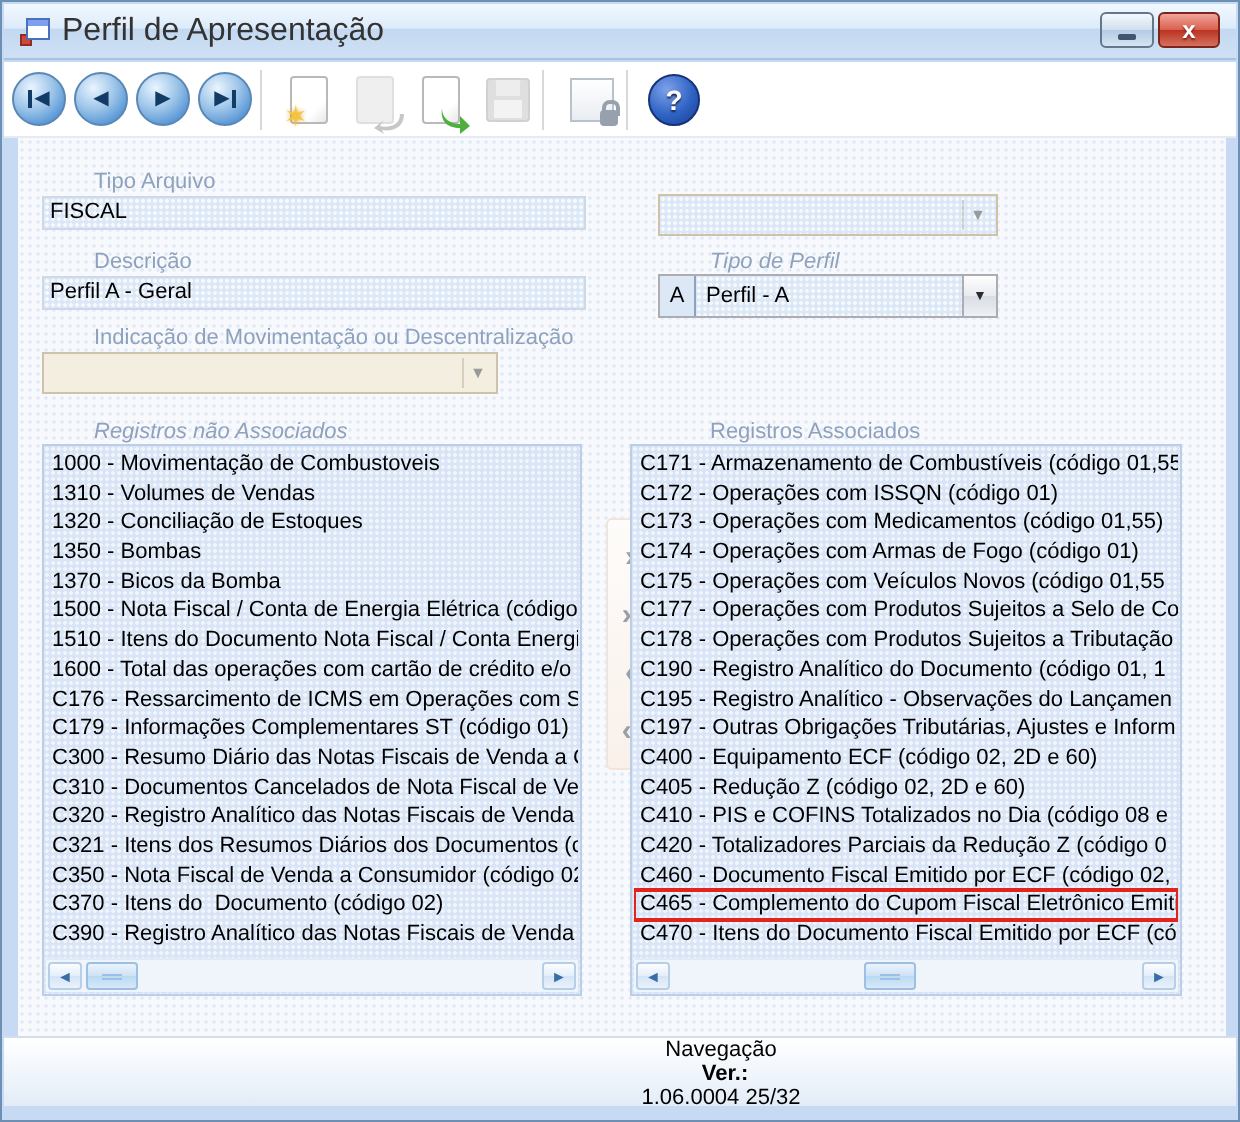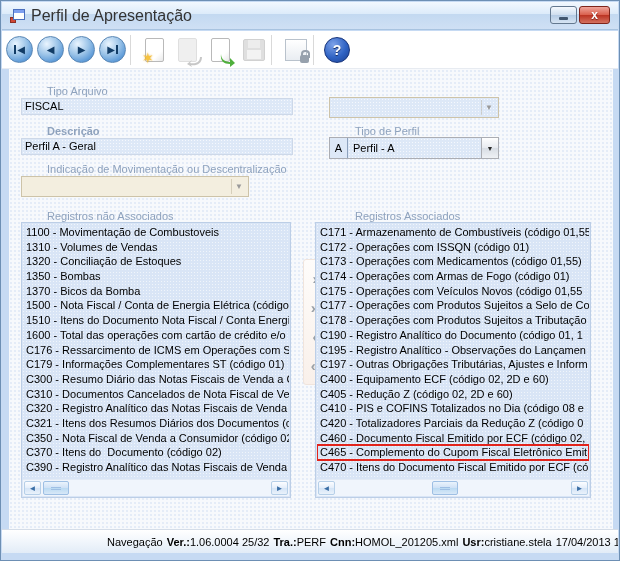--- a/index.html
+++ b/index.html
@@ -116,25 +116,25 @@
   
   .transfer {
     position:absolute; display:flex; flex-direction:column; align-items:center; justify-content:space-between;
     background:linear-gradient(#fefcfa,#f9f0ea); border:1px solid #f0e4dc; border-radius:3px; padding:6px 0;
   }
   .tr-btn { width:22px; height:24px; display:flex; align-items:center; justify-content:center;
     color:#9aa0a6; font-size:15px; font-weight:bold; line-height:1; }
 
   
   .statusbar {
-    position:absolute; left:1px; right:1px; bottom:7px; height:24px;
+    position:absolute; left:1px; right:1px; bottom:7px; height:35px;
     background:linear-gradient(#ffffff,#eef4fb 60%,#e2ecf7);
     border-top:1px solid #d5dde8;
     display:flex; align-items:center; white-space:nowrap; overflow:hidden;
-    padding-left:105px; font-size:11px;
+    padding-left:105px; font-size:11px;flex-direction:column;
   }
   .statusbar b { font-weight:bold; }
   .statusbar span { margin-right:4px; }
 </style>
 </head>
 <body>
 
 <div class="window">
 
   <div class="titlebar">
@@ -215,40 +215,40 @@
   <div class="client">
 
     <div class="lbl" style="left:14px; top:16px;">Tipo Arquivo</div>
     <div class="fieldbox" style="left:12px; top:29px; width:272px;">FISCAL</div>
 
     <div class="combo-disabled bluefill" style="left:320px; top:28px; width:170px;">
       <span style="padding-left:4px; line-height:19px;"></span>
       <div class="combo-arrow">▼</div>
     </div>
 
-    <div class="lbl" style="left:14px; top:56px;font-weight:bold;">Descrição</div>
+    <div class="lbl" style="left:14px; top:56px;">Descrição</div>
     <div class="fieldbox" style="left:12px; top:69px; width:272px;">Perfil A - Geral</div>
 
-    <div class="lbl" style="left:322px; top:56px;">Tipo de Perfil</div>
+    <div class="lbl" style="left:322px; top:56px;font-style:italic;">Tipo de Perfil</div>
     <div class="combo" style="left:320px; top:68px; width:170px;">
       <div class="code">A</div>
       <div class="val">Perfil - A</div>
       <div class="drop">▼</div>
     </div>
 
     <div class="lbl" style="left:14px; top:94px;">Indicação de Movimentação ou Descentralização</div>
     <div class="combo-disabled" style="left:12px; top:107px; width:228px;">
       <span style="padding-left:4px; line-height:19px;"></span>
       <div class="combo-arrow">▼</div>
     </div>
 
-    <div class="lbl" style="left:14px; top:141px;">Registros não Associados</div>
+    <div class="lbl" style="left:14px; top:141px;font-style:italic;">Registros não Associados</div>
     <div class="listbox" style="left:12px; top:153px; width:270px; height:276px;">
       <div class="listrows">
-          <div class="row">1100 - Movimentação de Combustoveis</div>
+          <div class="row">1000 - Movimentação de Combustoveis</div>
           <div class="row">1310 - Volumes de Vendas</div>
           <div class="row">1320 - Conciliação de Estoques</div>
           <div class="row">1350 - Bombas</div>
           <div class="row">1370 - Bicos da Bomba</div>
           <div class="row">1500 - Nota Fiscal / Conta de Energia Elétrica (código</div>
           <div class="row">1510 - Itens do Documento Nota Fiscal / Conta Energi</div>
           <div class="row">1600 - Total das operações com cartão de crédito e/o</div>
           <div class="row">C176 - Ressarcimento de ICMS em Operações com ST</div>
           <div class="row">C179 - Informações Complementares ST (código 01)</div>
           <div class="row">C300 - Resumo Diário das Notas Fiscais de Venda a C</div>

